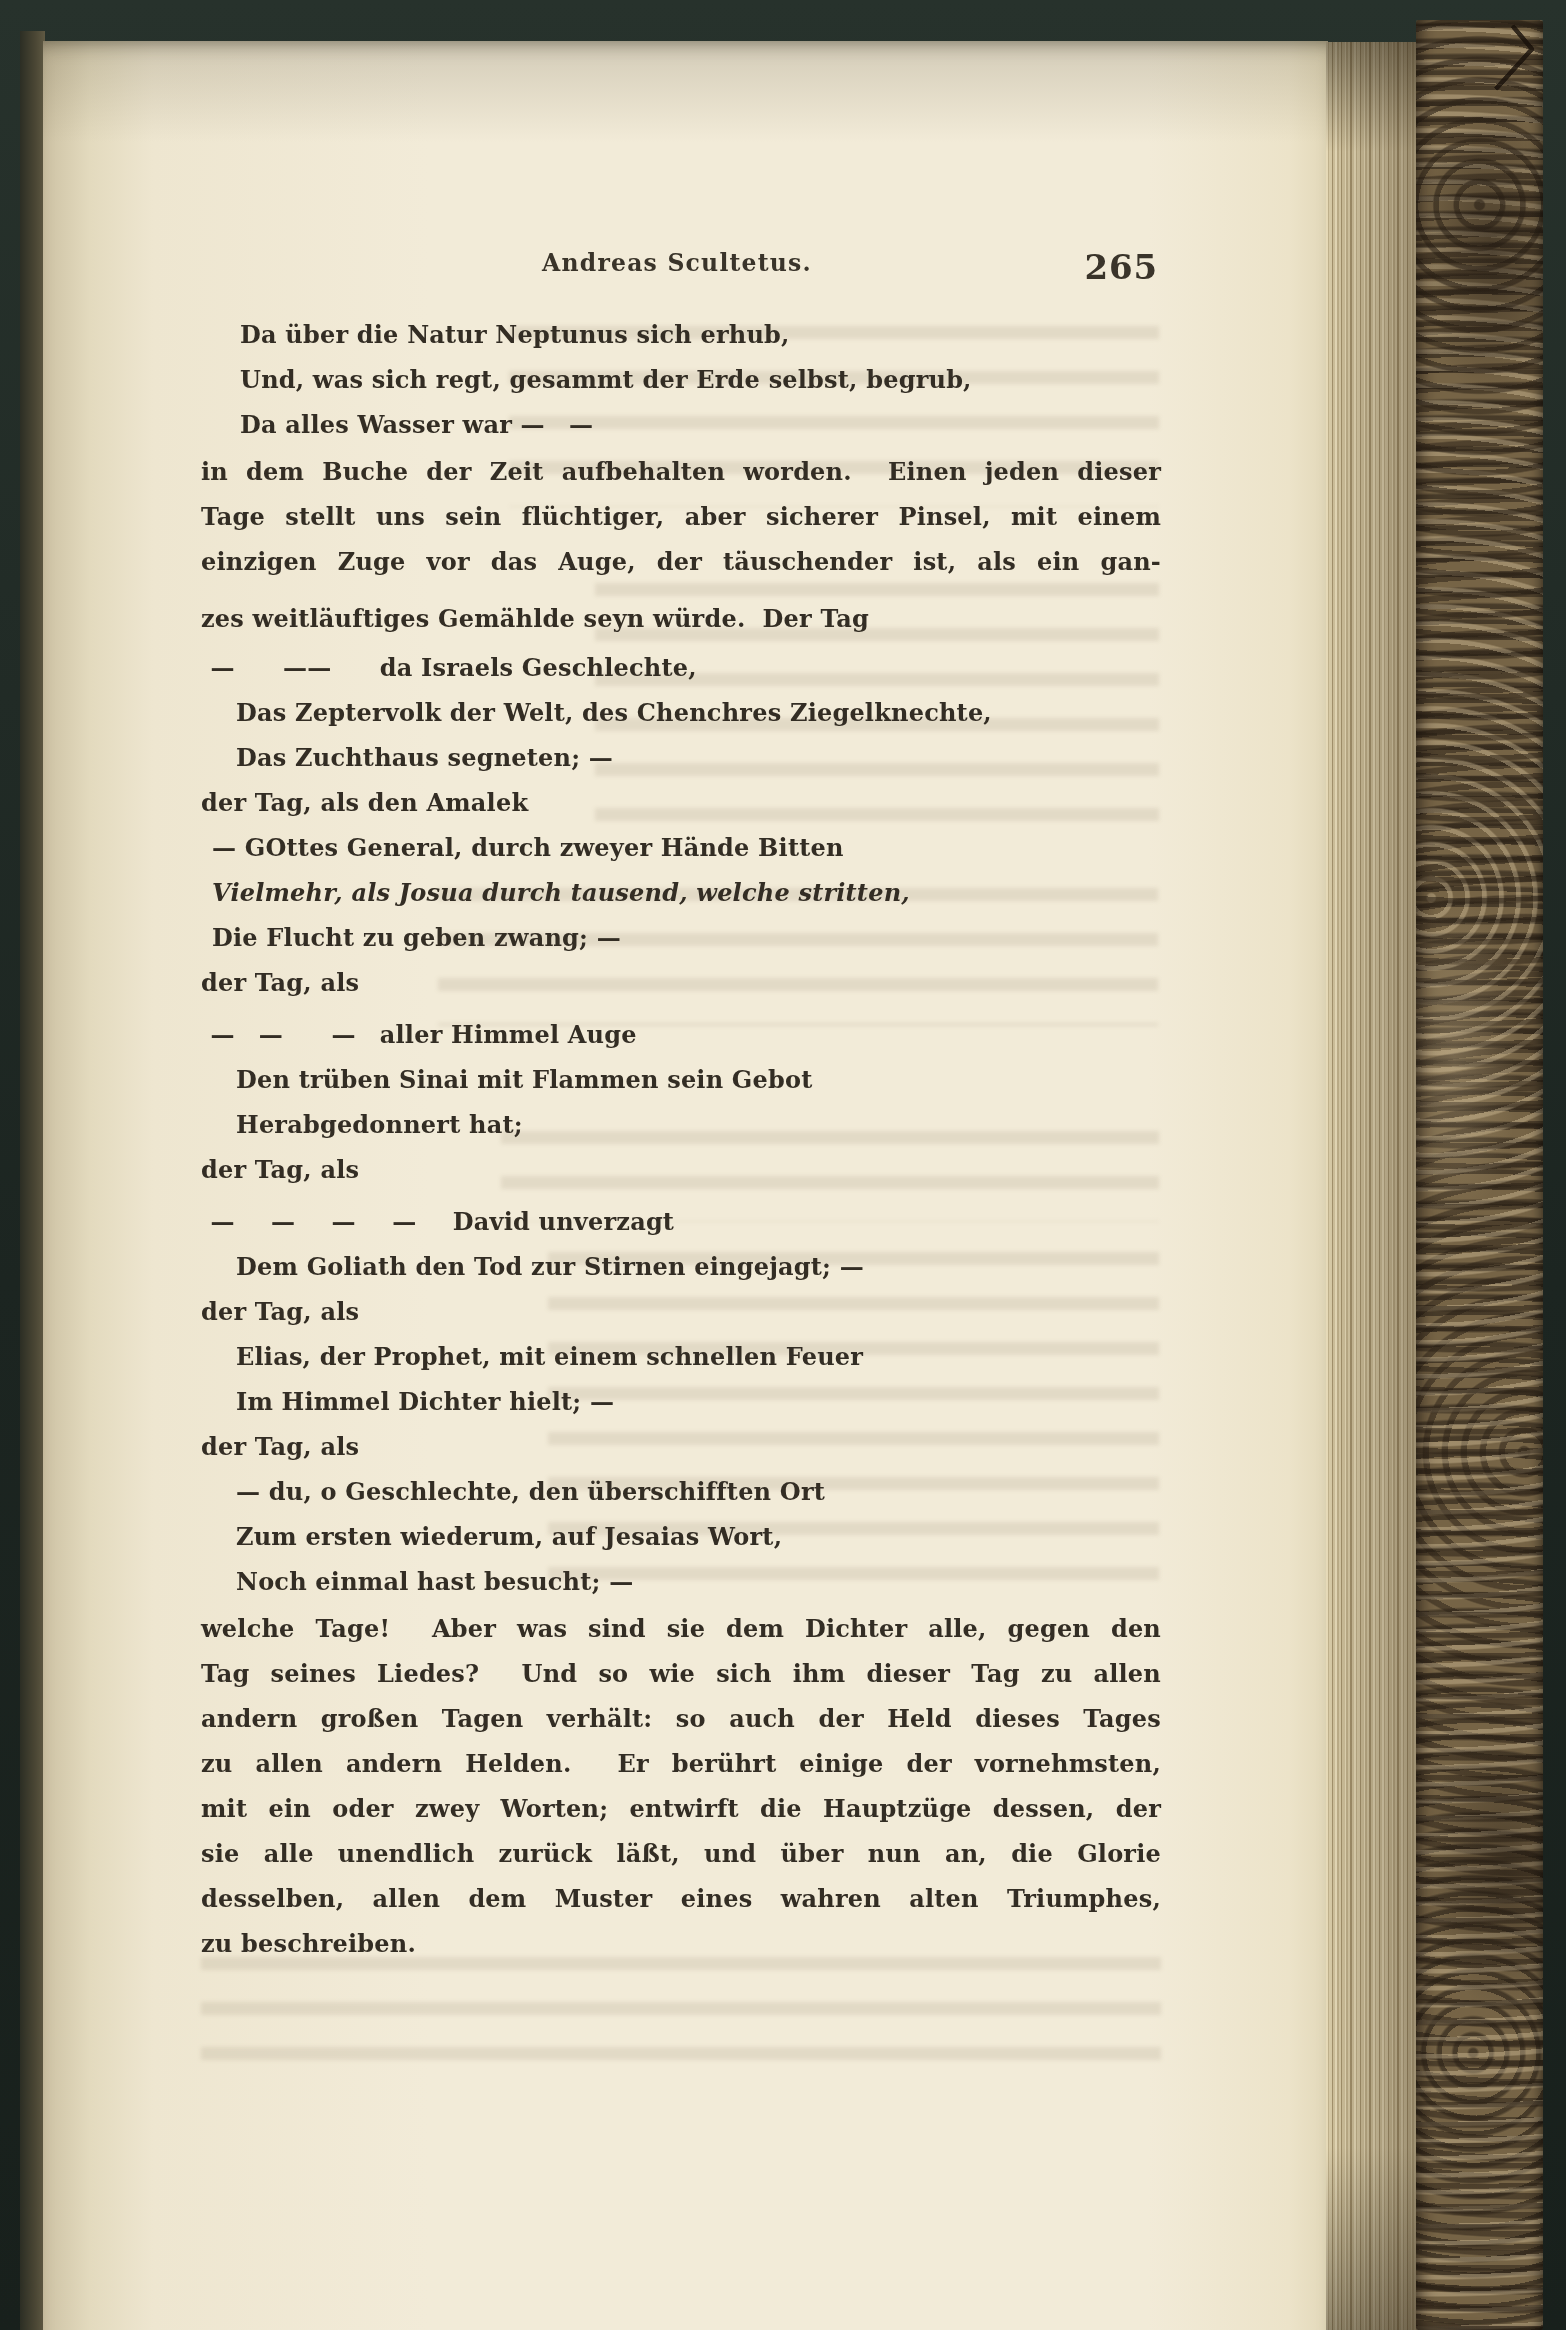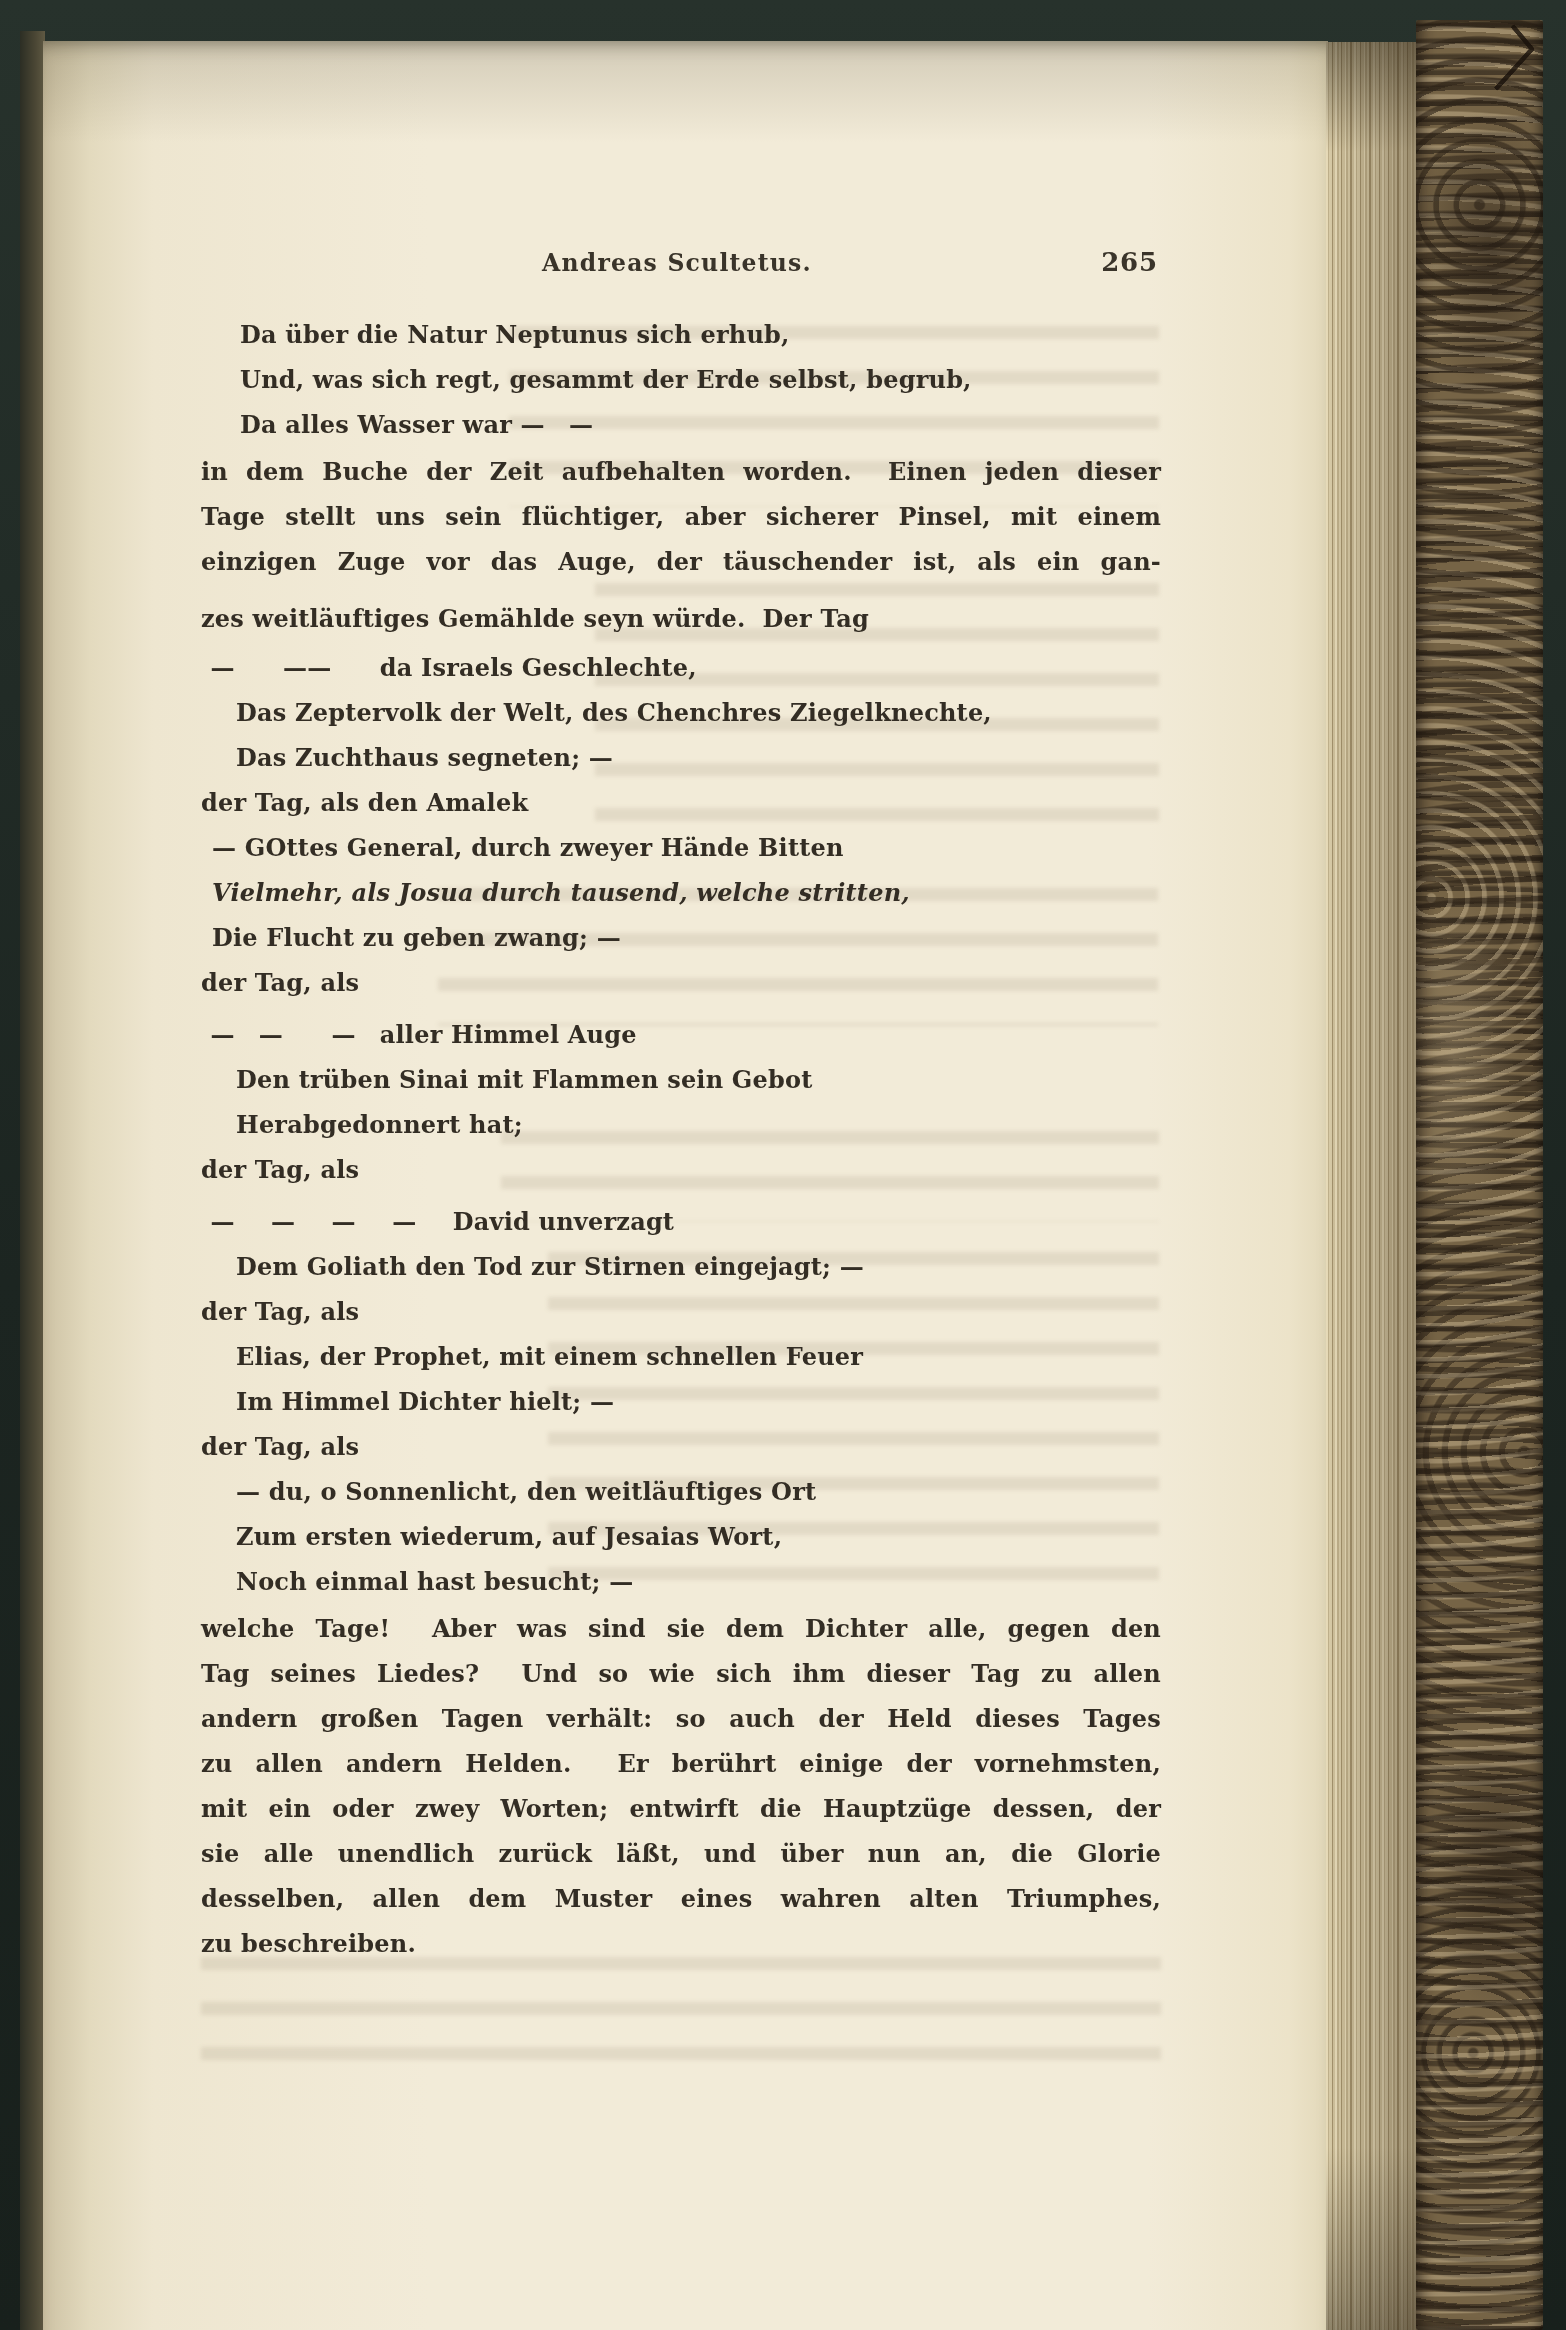--- a/index.html
+++ b/index.html
@@ -62,21 +62,21 @@
   
   .page-header{
     position:absolute;left:201px;top:249px;width:960px;height:34px;z-index:5;
     color:#3a342a;
   }
   .header-title{
     position:absolute;left:0;right:8px;text-align:center;
     font-size:23.5px;font-weight:700;letter-spacing:1.2px;
   }
   .page-number{
-    position:absolute;right:3.1px;top:-1.6px;font-size:26px;font-weight:700;letter-spacing:0.8px;
+    position:absolute;right:3.1px;top:-1.6px;font-size:34px;font-weight:700;letter-spacing:0.8px;
   }
   .text-block{
     position:absolute;left:201px;top:312px;width:960px;z-index:5;
     color:#332d24;
   }
   .line{
     font-size:24px;line-height:45px;font-weight:700;
     white-space:pre-wrap;letter-spacing:0.2px;
   }
   .line.just{text-align:justify;text-align-last:justify;}
@@ -121,21 +121,21 @@
       <div class="line" style="padding-left: 9.4px; margin-top: 6.3px;">— —  — aller Himmel Auge</div>
       <div class="line" style="padding-left: 35px;">Den trüben Sinai mit Flammen sein Gebot</div>
       <div class="line" style="padding-left: 35px;">Herabgedonnert hat;</div>
       <div class="line" style="padding-left: 0px;">der Tag, als</div>
       <div class="line" style="padding-left: 9.4px; margin-top: 7.8px;">—  —  —  —  David unverzagt</div>
       <div class="line" style="padding-left: 35px;">Dem Goliath den Tod zur Stirnen eingejagt; —</div>
       <div class="line" style="padding-left: 0px;">der Tag, als</div>
       <div class="line" style="padding-left: 35px;">Elias, der Prophet, mit einem schnellen Feuer</div>
       <div class="line" style="padding-left: 35px;">Im Himmel Dichter hielt; —</div>
       <div class="line" style="padding-left: 0px;">der Tag, als</div>
-      <div class="line" style="padding-left: 35px;">— du, o Sonnenlicht, den weitläuftiges Ort</div>
+      <div class="line" style="padding-left: 35px;">— du, o Geschlechte, den überschifften Ort</div>
       <div class="line" style="padding-left: 35px;">Zum ersten wiederum, auf Jesaias Wort,</div>
       <div class="line" style="padding-left: 35px;">Noch einmal hast besucht; —</div>
       <div class="line just" style="padding-left: 0px; margin-top: 1.6px;">welche Tage!  Aber was sind sie dem Dichter alle, gegen den</div>
       <div class="line just" style="padding-left: 0px;">Tag seines Liedes?  Und so wie sich ihm dieser Tag zu allen</div>
       <div class="line just" style="padding-left: 0px;">andern großen Tagen verhält: so auch der Held dieses Tages</div>
       <div class="line just" style="padding-left: 0px;">zu allen andern Helden.  Er berührt einige der vornehmsten,</div>
       <div class="line just" style="padding-left: 0px;">mit ein oder zwey Worten; entwirft die Hauptzüge dessen, der</div>
       <div class="line just" style="padding-left: 0px;">sie alle unendlich zurück läßt, und über nun an, die Glorie</div>
       <div class="line just" style="padding-left: 0px;">desselben, allen dem Muster eines wahren alten Triumphes,</div>
       <div class="line" style="padding-left: 0px;">zu beschreiben.</div>

